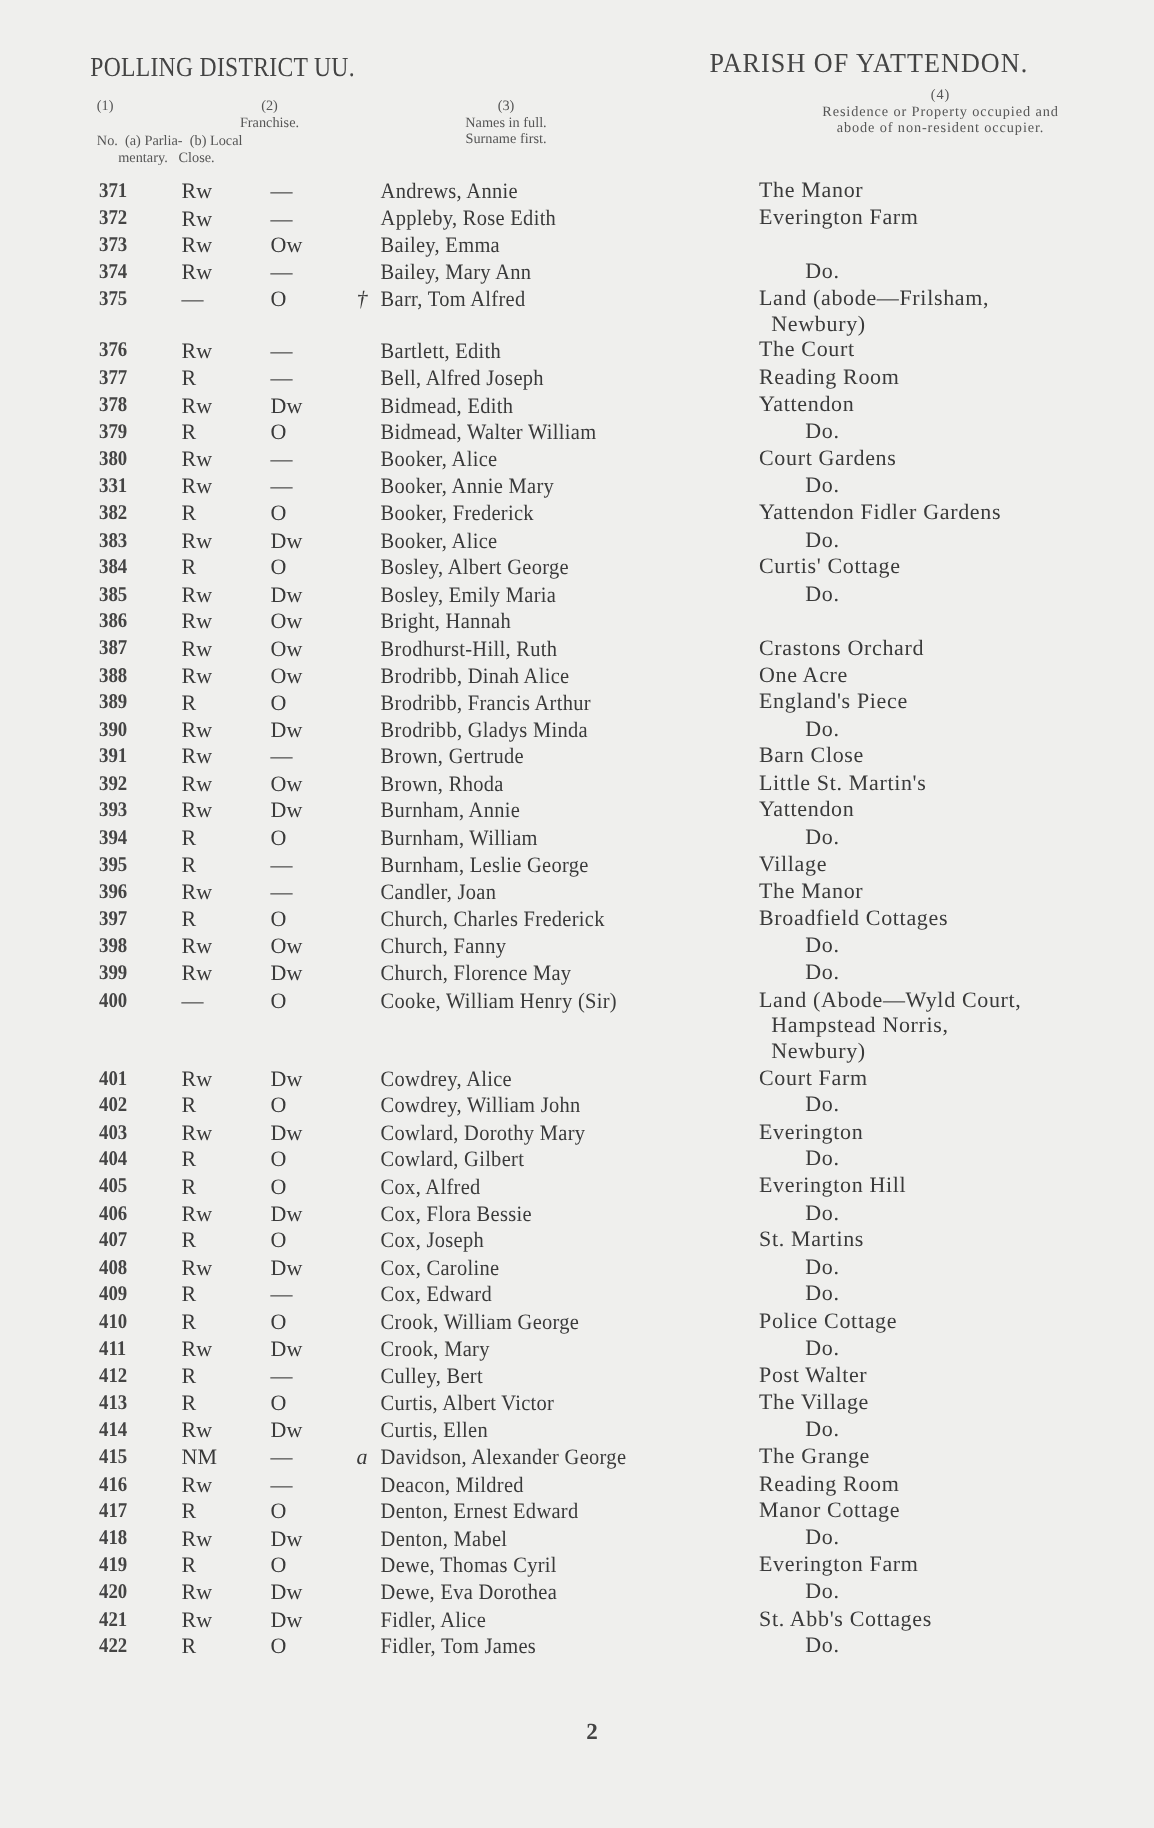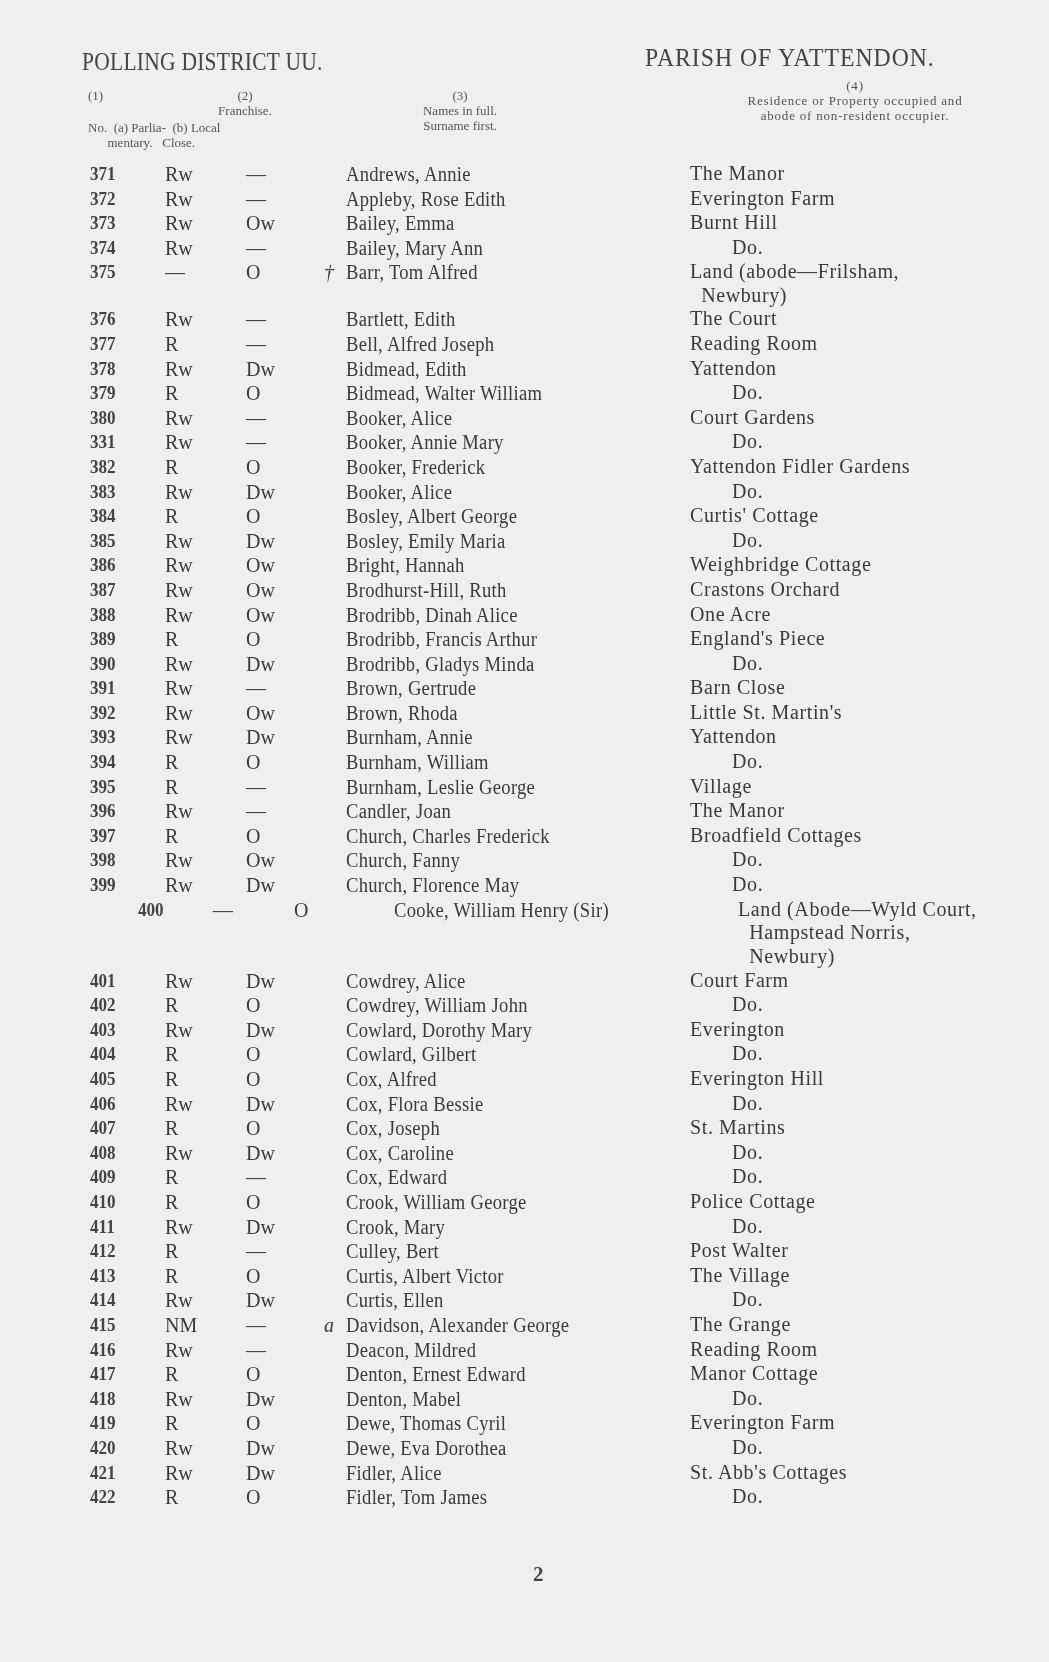--- a/index.html
+++ b/index.html
@@ -26,21 +26,21 @@
     .colhead .num { font-size: 13px; display:block; }
     .ch1 { left: 88px; top: 88px; width: 30px; text-align: left; }
     .ch2 { left: 170px; top: 88px; width: 150px; }
     .ch2b { left: 88px; top: 120px; width: 250px; text-align: left; white-space: pre; }
     .ch3 { left: 385px; top: 88px; width: 150px; }
     .ch4 { left: 670px; top: 78px; width: 370px; letter-spacing: 0.8px; }
 
     .rows { position: absolute; left: 0; top: 162px; width: 1049px; }
     .row { position: relative; height: 24.6px; font-size: 20px; line-height: 24px; }
     .row.l2 { height: 47px; }
-    .row.l3 { height: 71px; margin-left: 48px; }
+    .row.l3 { height: 71px; }
     .cell { position: absolute; top: 0; white-space: nowrap; }
     .c-no { left: 90px; width: 42px; font-weight: bold; color: #444; font-size: 19px;
             transform: scaleX(0.9); transform-origin: left top; }
     .c-parl { left: 165px; width: 50px; }
     .c-local { left: 246px; width: 50px; }
     .c-mark { left: 318px; width: 16px; text-align: right; font-style: italic; }
     .c-name { left: 346px; width: 320px; letter-spacing: 0.3px;
               transform: scaleX(0.93); transform-origin: left top; }
     .c-res { left: 690px; width: 350px; white-space: pre-wrap; letter-spacing: 0.6px; line-height: 23.5px; }
     .c-res.ditto { padding-left: 42px; }
@@ -89,21 +89,20 @@
         <div class="cell c-mark"></div>
         <div class="cell c-name">Appleby, Rose Edith</div>
         <div class="cell c-res">Everington Farm</div>
       </div>
       <div class="row">
         <div class="cell c-no">373</div>
         <div class="cell c-parl">Rw</div>
         <div class="cell c-local">Ow</div>
         <div class="cell c-mark"></div>
         <div class="cell c-name">Bailey, Emma</div>
-        <div class="cell c-res">Burnt Hill</div>
       </div>
       <div class="row">
         <div class="cell c-no">374</div>
         <div class="cell c-parl">Rw</div>
         <div class="cell c-local">—</div>
         <div class="cell c-mark"></div>
         <div class="cell c-name">Bailey, Mary Ann</div>
         <div class="cell c-res ditto">Do.</div>
       </div>
       <div class="row l2">
@@ -194,21 +193,20 @@
         <div class="cell c-mark"></div>
         <div class="cell c-name">Bosley, Emily Maria</div>
         <div class="cell c-res ditto">Do.</div>
       </div>
       <div class="row">
         <div class="cell c-no">386</div>
         <div class="cell c-parl">Rw</div>
         <div class="cell c-local">Ow</div>
         <div class="cell c-mark"></div>
         <div class="cell c-name">Bright, Hannah</div>
-        <div class="cell c-res">Weighbridge Cottage</div>
       </div>
       <div class="row">
         <div class="cell c-no">387</div>
         <div class="cell c-parl">Rw</div>
         <div class="cell c-local">Ow</div>
         <div class="cell c-mark"></div>
         <div class="cell c-name">Brodhurst-Hill, Ruth</div>
         <div class="cell c-res">Crastons Orchard</div>
       </div>
       <div class="row">

